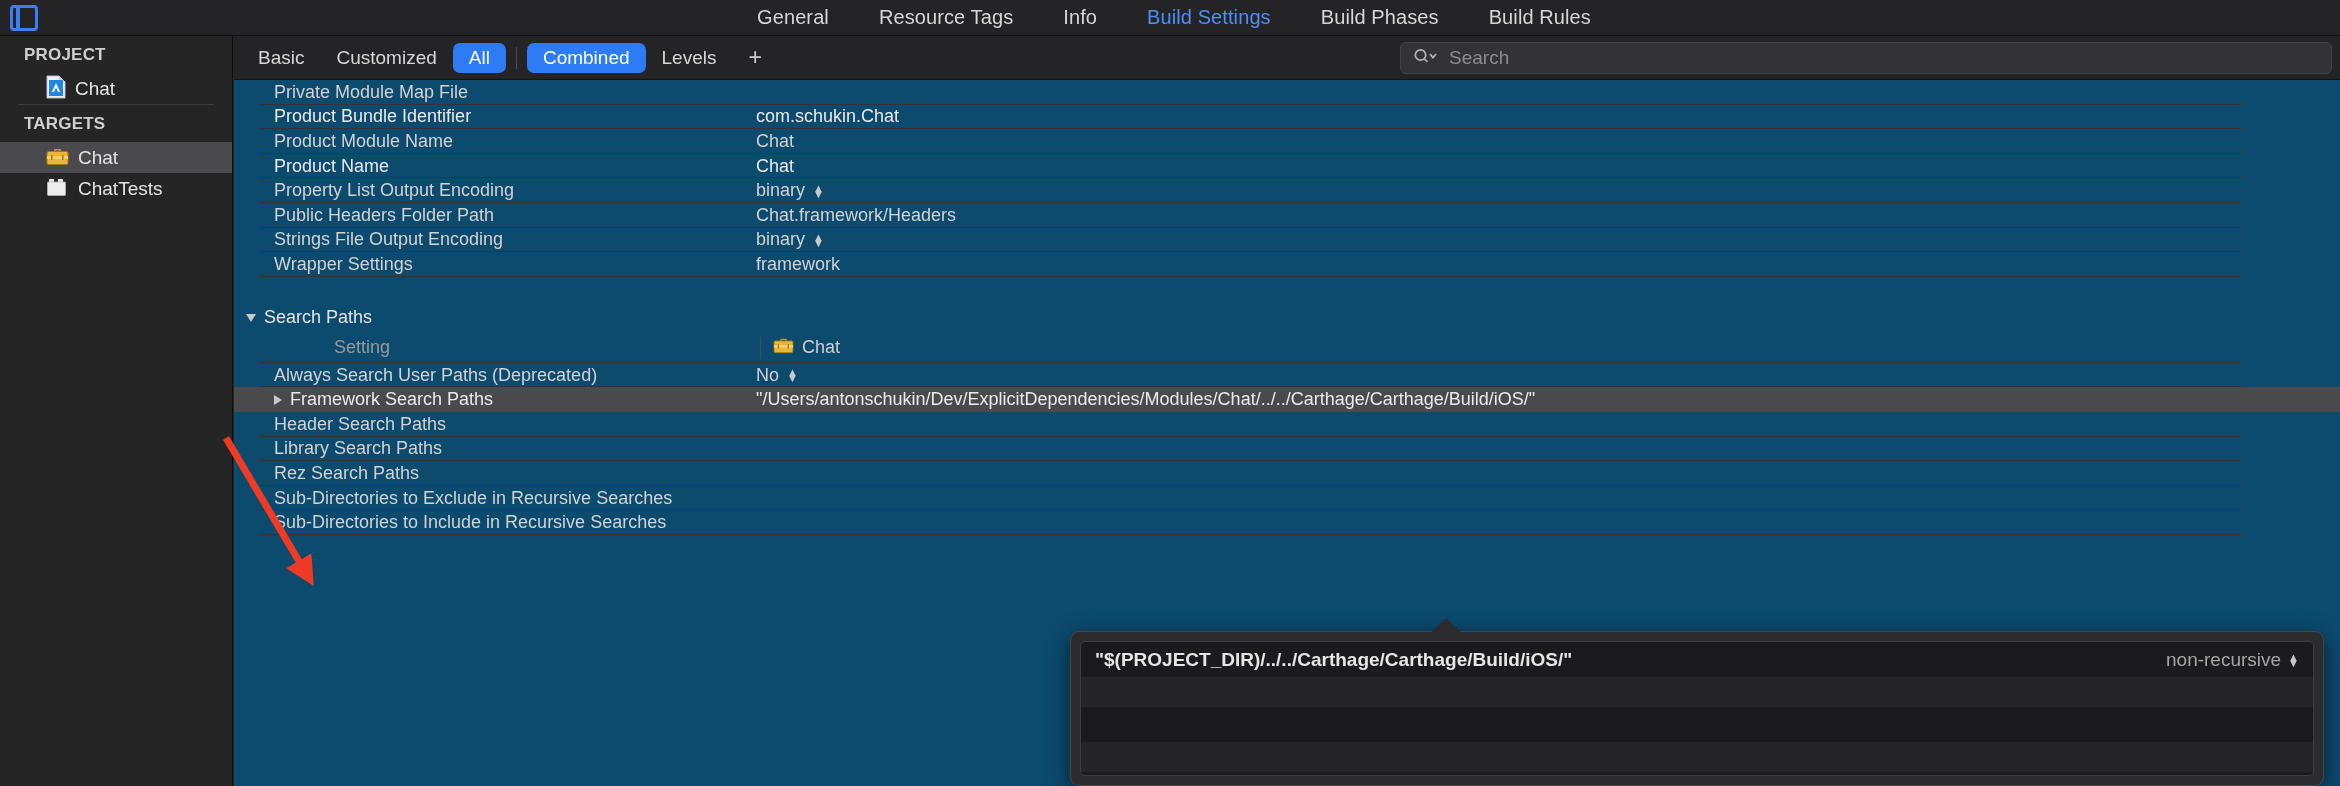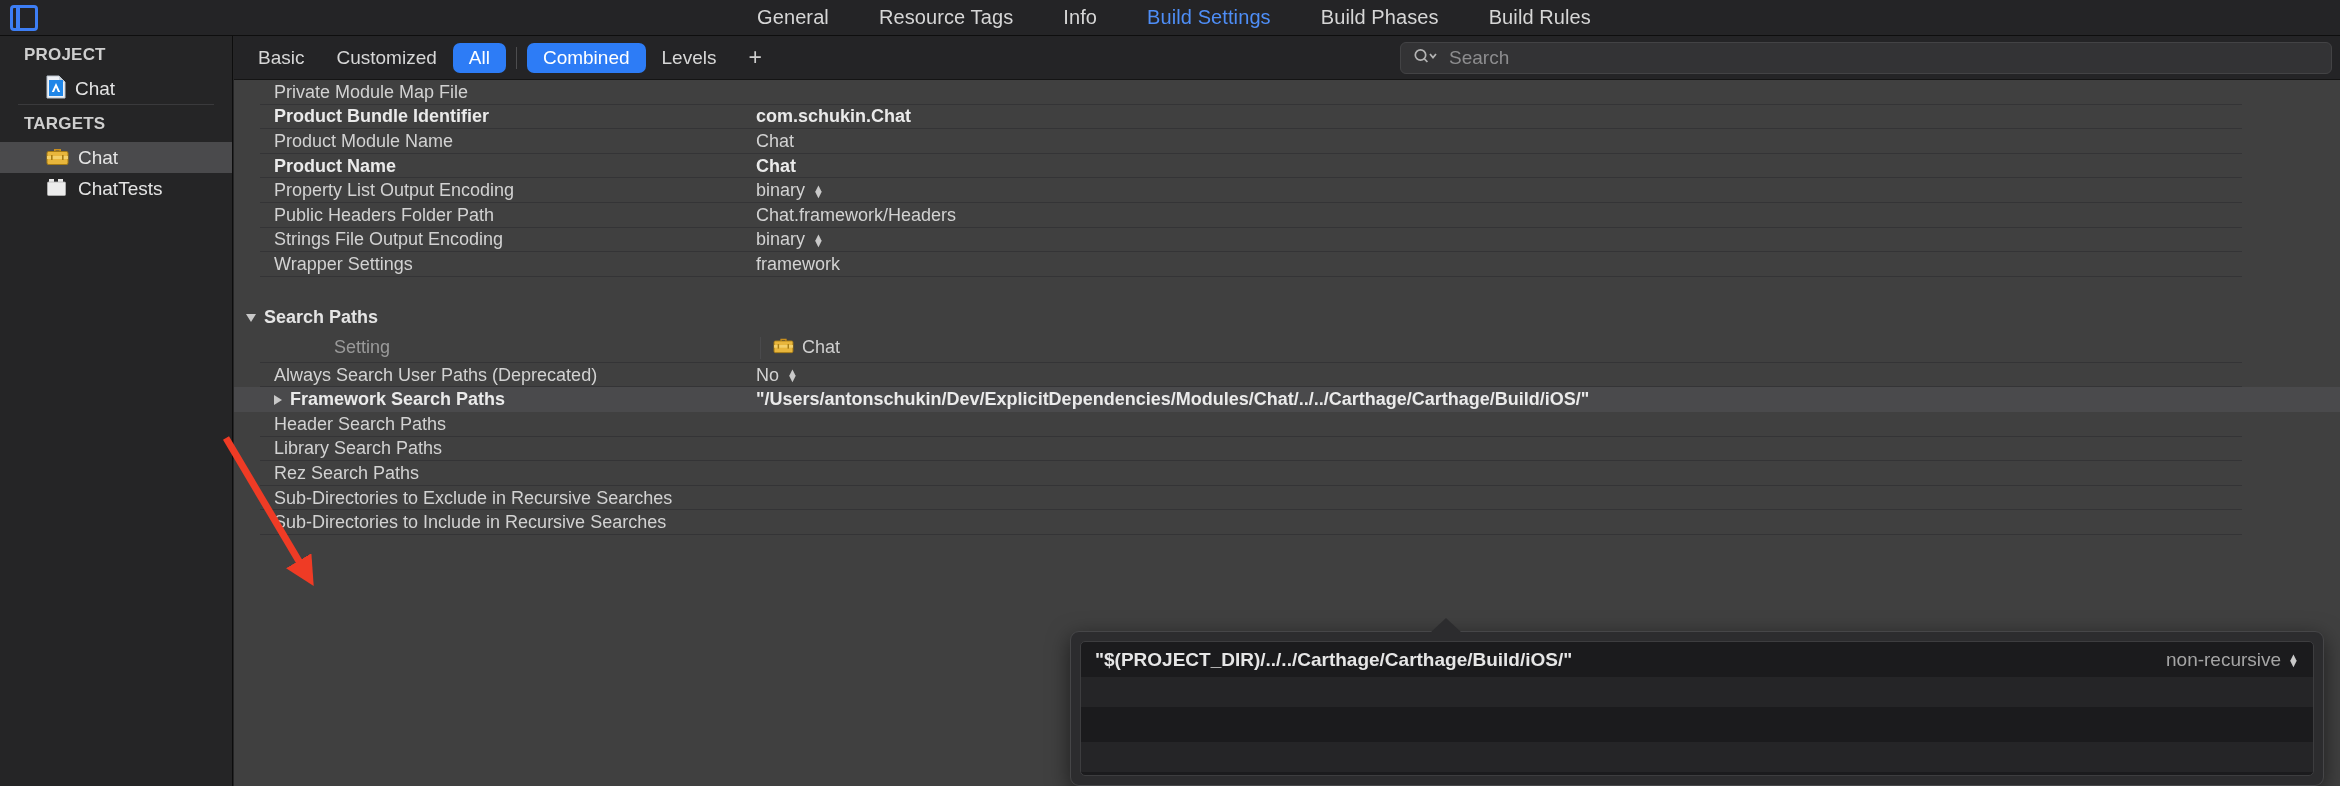--- a/index.html
+++ b/index.html
@@ -107,21 +107,21 @@
 
   
   .ico { flex: 0 0 auto; display: block; }
 
   
   .main {
     position: absolute;
     top: 36px; left: 234px;
     width: 2106px;
     height: 750px;
-    background: #404040;
+    background: #0c4a6e;
     overflow: hidden;
   }
 
   
   .filterbar {
     position: relative;
     height: 44px;
     background: #242426;
     display: flex;
     align-items: center;
@@ -215,21 +215,21 @@
   }
   .cell-val {
     font-size: 18px;
     color: #d2d2d2;
     white-space: nowrap;
     display: flex;
     align-items: center;
     gap: 6px;
   }
   .row.bold .cell-name,
-  .row.bold .cell-val { font-weight: bold; color: #eaeaea; }
+  .row.bold .cell-val { font-weight: normal; color: #eaeaea; }
 
   .stepper {
     display: inline-flex;
     flex-direction: column;
     line-height: 6px;
     font-size: 11px;
     color: #c9c9c9;
     margin-left: 2px;
     cursor: pointer;
   }
@@ -251,21 +251,21 @@
     border-left: 5.5px solid transparent;
     border-right: 5.5px solid transparent;
   }
 
   .group-head {
     display: flex;
     align-items: center;
     height: 30px;
     padding-left: 12px;
     font-size: 18px;
-    font-weight: bold;
+    font-weight: normal;
     color: #e4e4e4;
     cursor: pointer;
   }
   .group-gap { height: 26px; }
 
   .col-head {
     position: relative;
     display: flex;
     align-items: center;
     height: 30px;

